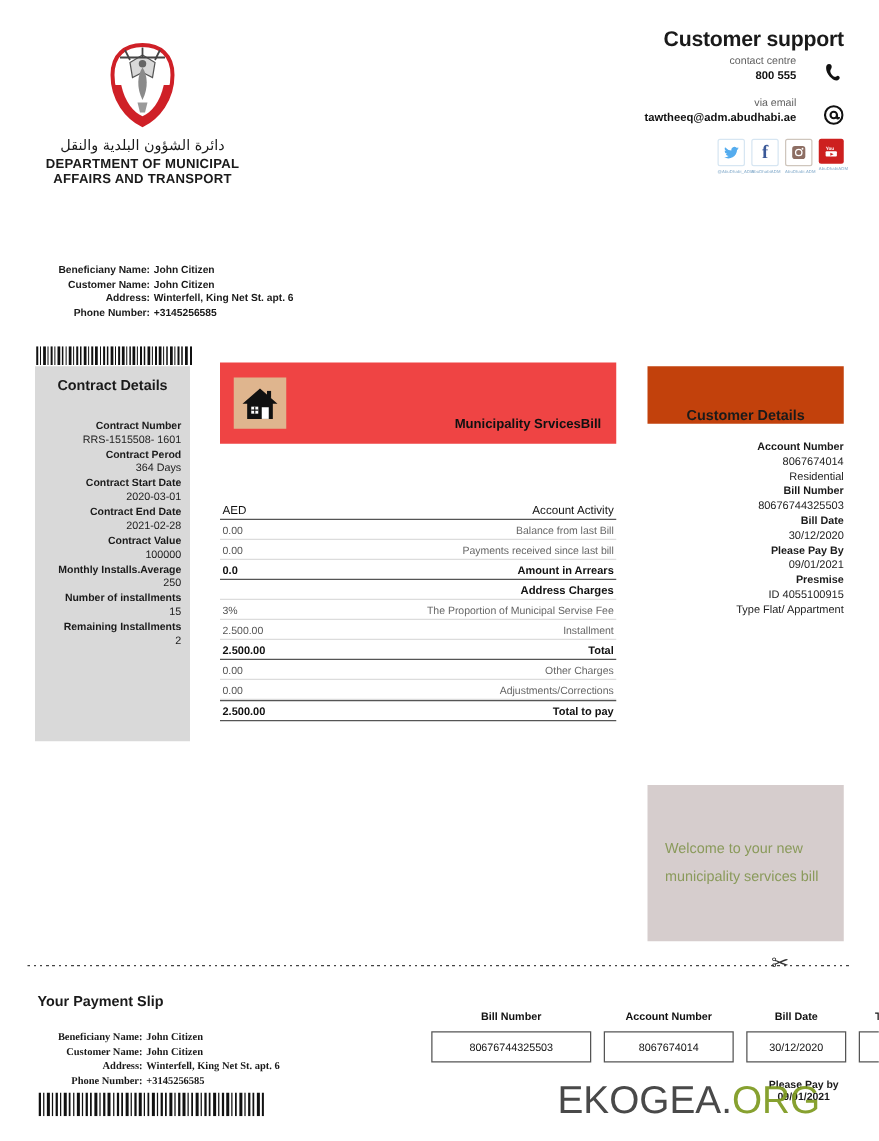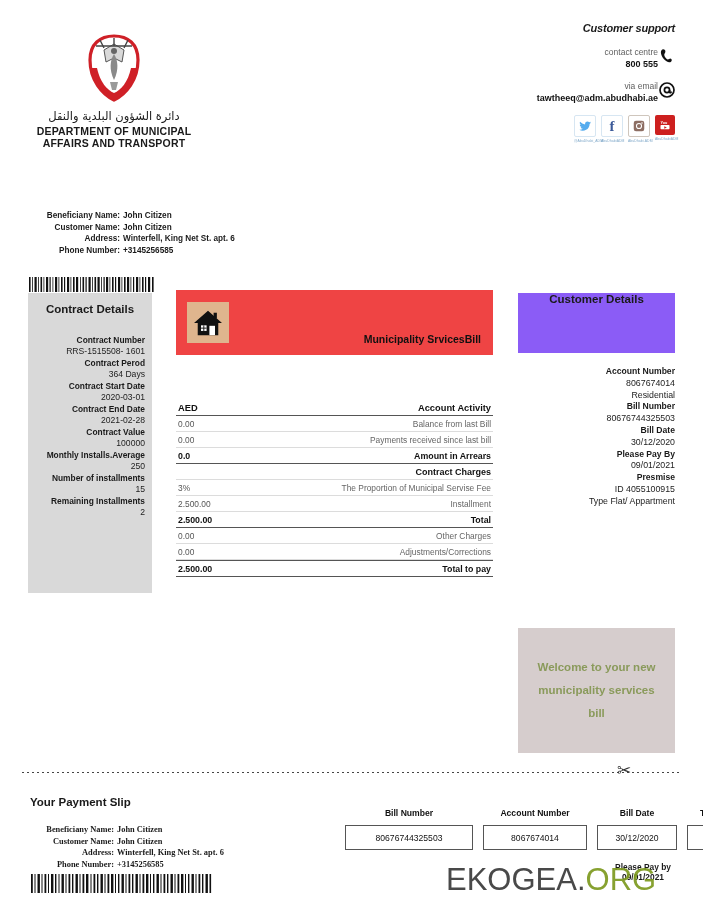--- a/index.html
+++ b/index.html
@@ -13,22 +13,22 @@
   
   .logo-block{position:absolute;left:34px;top:28px;width:160px;text-align:center;}
   .crest{width:80px;height:78px;margin:0 auto 4px;display:block;}
   .arabic-title{
     font-family:"DejaVu Sans", sans-serif;font-size:11.5px;color:#1a1a1a;
     direction:rtl;letter-spacing:.3px;line-height:1.2;margin-bottom:1px;
   }
   .dept-en{font-size:10.5px;font-weight:bold;line-height:12.5px;letter-spacing:.2px;}
 
   .support{position:absolute;right:28px;top:22px;width:215px;text-align:right;}
-  .support-title{font-size:11px;font-weight:bold;letter-spacing:-.2px;margin-bottom:13px;font-style:italic;}
-  .sup-row{display:flex;align-items:flex-start;justify-content:flex-end;gap:0;margin-bottom:11px;}
+  .support-title{font-size:17px;font-weight:bold;letter-spacing:-.2px;margin-bottom:1px;}
+  .sup-row{display:flex;align-items:flex-end;justify-content:flex-end;gap:21px;margin-bottom:11px;}
   .sup-txt{text-align:right;line-height:11.5px;}
   .sup-label{font-size:8.5px;color:#5f5f5f;display:block;}
   .sup-val{font-size:9px;font-weight:bold;color:#111;display:block;}
   .sup-icon{width:17px;height:17px;display:flex;align-items:center;justify-content:center;color:#111;}
   .socials{display:flex;justify-content:flex-end;gap:7px;margin-top:4px;}
   .soc{width:20px;text-align:center;}
   .soc-box{width:20px;height:20px;border-radius:2px;display:flex;align-items:center;justify-content:center;
            font-size:12px;font-weight:bold;color:#fff;}
   .soc-cap{font-size:3.4px;color:#7fa8c9;margin-top:2px;letter-spacing:.1px;white-space:nowrap;}
 
@@ -54,35 +54,35 @@
   .bill-head-title{position:absolute;right:12px;bottom:10px;font-size:10.5px;font-weight:bold;color:#111;}
 
   .table{position:absolute;left:176px;top:400px;width:317px;}
   .trow{display:flex;justify-content:space-between;align-items:center;
         border-bottom:1px solid #dcdcdc;padding:1px 2px 1px 2px;min-height:13px;}
   .trow.head{border-bottom:1px solid #555;padding-bottom:1px;}
   .trow.strong{border-bottom:1px solid #555;}
   .trow.last{border-bottom:1px solid #555;border-top:1px solid #555;}
   .t-l{font-size:8.4px;color:#555;}
   .t-r{font-size:8.4px;color:#666;text-align:right;}
-  .trow.head .t-l,.trow.head .t-r{font-size:9.3px;font-weight:bold;color:#111;}
+  .trow.head .t-l,.trow.head .t-r{font-size:9.3px;font-weight:normal;color:#111;}
   .trow.strong .t-l,.trow.strong .t-r{font-weight:bold;color:#111;font-size:8.8px;}
   .trow.last .t-l,.trow.last .t-r{font-weight:bold;color:#111;font-size:8.8px;}
   .trow.subhead .t-r{font-weight:bold;color:#111;font-size:9px;}
 
   
   .cust{position:absolute;left:518px;top:293px;width:157px;text-align:right;}
-  .cust-head{background:#8b5cf6;height:60px;display:flex;align-items:flex-start;justify-content:center;}
+  .cust-head{background:#c2410c;height:46px;display:flex;align-items:flex-end;justify-content:center;}
   .cust-head h3{font-size:11.5px;font-weight:bold;margin:0;}
   .cust-body{padding-top:13px;}
   .k-lbl{font-size:8.6px;font-weight:bold;line-height:11.8px;}
   .k-val{font-size:8.8px;line-height:11.8px;color:#222;}
   .welcome{position:absolute;left:518px;top:628px;width:157px;height:125px;background:#d6cdcd;
            display:flex;align-items:center;justify-content:center;}
-  .welcome p{margin:0;font-size:11.5px;color:#8a9a5b;text-align:center;line-height:23px;padding:0 14px;font-weight:bold;}
+  .welcome p{margin:0;font-size:11.5px;color:#8a9a5b;text-align:left;line-height:23px;padding:0 14px;}
 
   
   .cutline{position:absolute;left:22px;top:772px;width:659px;height:1px;
            background:repeating-linear-gradient(to right,#444 0,#444 2px,transparent 2px,transparent 5px);}
   .scissors{position:absolute;left:617px;top:762px;font-size:17px;color:#333;line-height:1;}
 
   .slip-title{position:absolute;left:30px;top:796px;font-size:11.5px;font-weight:bold;}
   .slip-bene{position:absolute;left:22px;top:824px;width:300px;
              font-family:"Liberation Serif", serif;}
   .slip-line{font-size:8.4px;font-weight:bold;line-height:11.6px;}
@@ -299,21 +299,21 @@
     <div class="trow">
       <span class="t-l">0.00</span>
       <span class="t-r">Payments received since last bill</span>
     </div>
     <div class="trow strong">
       <span class="t-l">0.0</span>
       <span class="t-r">Amount in Arrears</span>
     </div>
     <div class="trow subhead">
       <span class="t-l"></span>
-      <span class="t-r">Contract Charges</span>
+      <span class="t-r">Address Charges</span>
     </div>
     <div class="trow">
       <span class="t-l">3%</span>
       <span class="t-r">The Proportion of Municipal Servise Fee</span>
     </div>
     <div class="trow">
       <span class="t-l">2.500.00</span>
       <span class="t-r">Installment</span>
     </div>
     <div class="trow strong">

